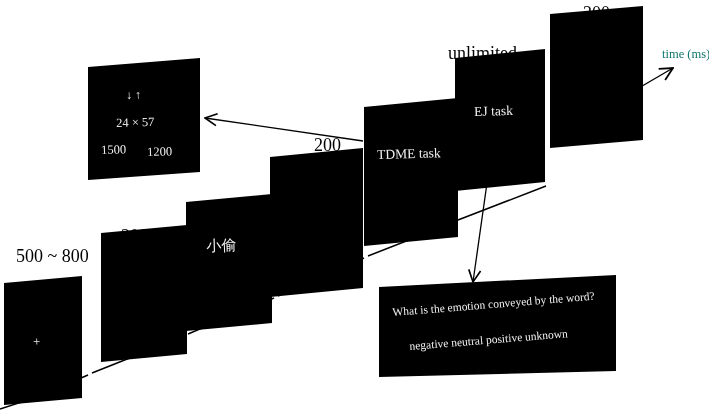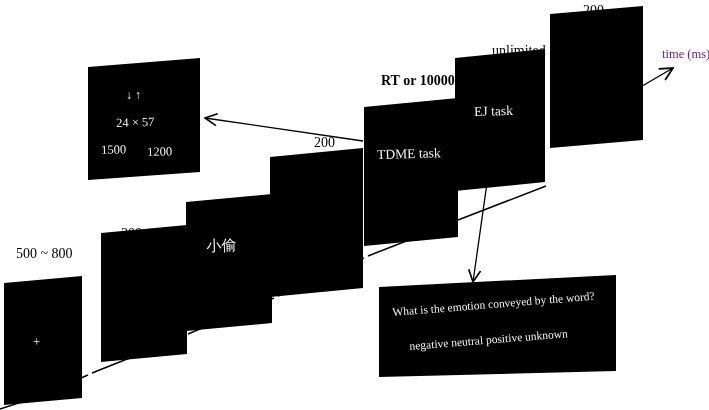--- a/index.html
+++ b/index.html
@@ -27,26 +27,26 @@
     color: #f2f2f2;
     text-align: center;
     white-space: nowrap;
     pointer-events: none;
     font-family: "Liberation Serif", "DejaVu Serif", serif;
   }
   .dur-label {
     position: absolute;
     color: #000000;
     white-space: nowrap;
-    font-size: 14px;
+    font-size: 18px;
     font-family: "Liberation Serif", "DejaVu Serif", serif;
   }
   .axis-label {
     position: absolute;
-    color: #701a75;
+    color: #0f766e;
     white-space: nowrap;
     font-size: 12.5px;
     font-family: "Liberation Serif", "DejaVu Serif", serif;
   }
   .cjk {
     font-family: "DejaVu Sans", "Liberation Sans", sans-serif;
   }
   .rot-a { transform: rotate(-1.6deg); transform-origin: left top; }
   .rot-b { transform: rotate(-4.6deg); transform-origin: left top; }
 </style>
@@ -95,23 +95,23 @@
   </svg>
 
   <div class="dur-label" style="left:16px; top:246px;">500 ~ 800</div>
 
   <div class="dur-label" style="left:121px; top:226px;">200</div>
 
   <div class="dur-label" style="left:214px; top:198px;">500</div>
 
   <div class="dur-label" style="left:314px; top:135px;">200</div>
 
-  <div class="dur-label" style="left:381px; top:73px;font-weight:bold;">RT or 10000</div>
+  <div class="dur-label" style="left:381px; top:103px;">RT or 10000</div>
 
-  <div class="dur-label" style="left:492px; top:43px;text-align:right;">unlimited</div>
+  <div class="dur-label" style="left:448px; top:43px;text-align:right;">unlimited</div>
 
   <div class="dur-label" style="left:583px; top:3px;">200</div>
 
   <div class="axis-label" style="left:662px; top:47px;">time (ms)</div>
 
   <div class="screen-text rot-a" style="left:33px; top:334px; font-size:13px;">+</div>
 
   <div class="screen-text cjk rot-a" style="left:206px; top:237px; font-size:15px;">小偷</div>
 
   <div class="screen-text rot-a" style="left:377px; top:147px; font-size:13.5px;">TDME task</div>

